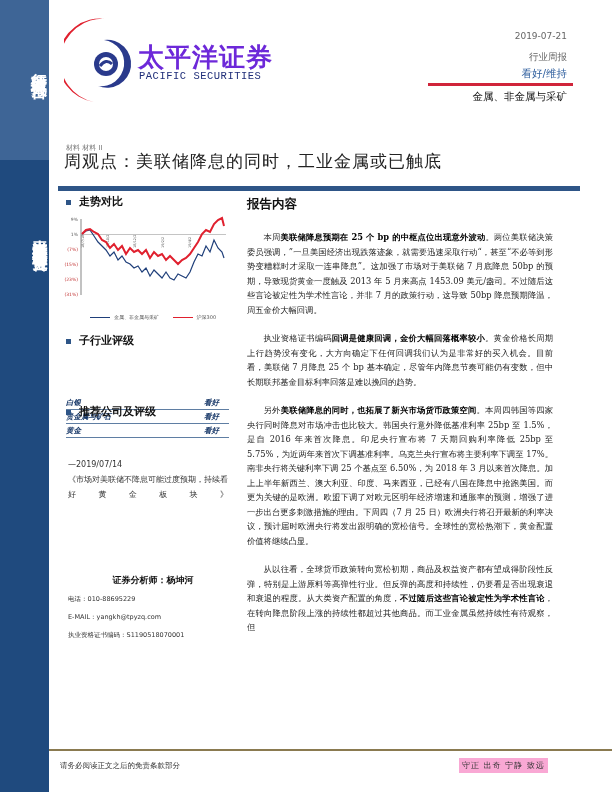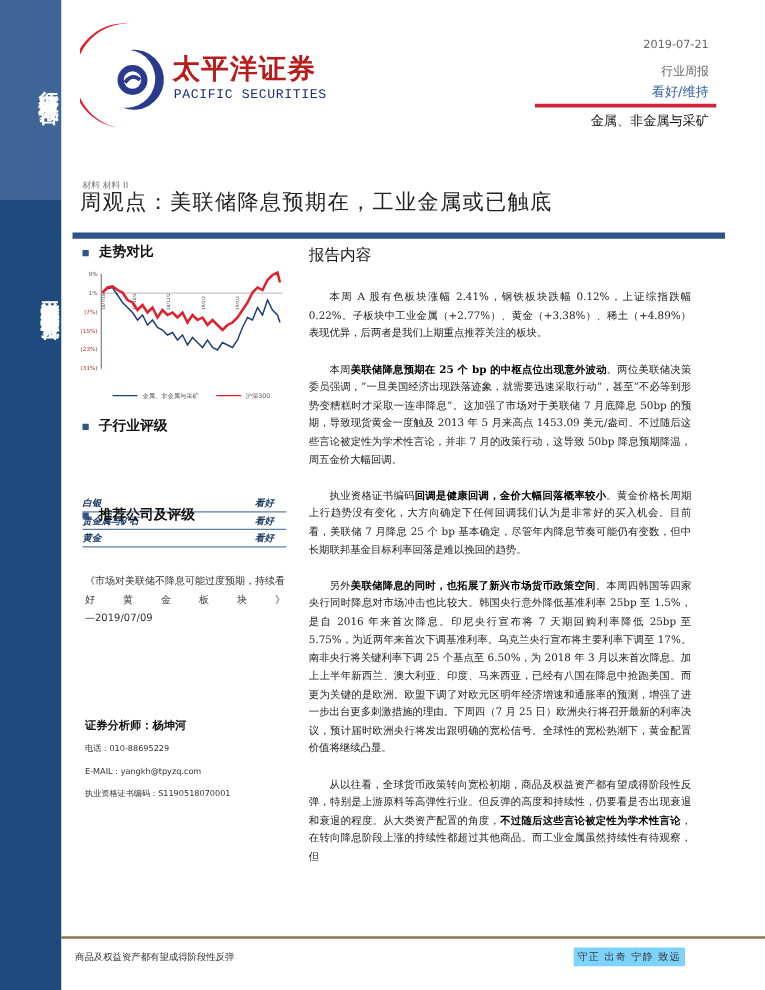--- a/index.html
+++ b/index.html
@@ -4,21 +4,21 @@
 <style>
   html, body { margin: 0; padding: 0; }
   body { width: 612px; height: 792px; position: relative; background: #ffffff; font-family: "DejaVu Serif", serif; color: #222; overflow: hidden; }
   .sidebar-top { position: absolute; left: 0; top: 0; width: 49px; height: 160px; background: #3e6596; }
   .sidebar-bottom { position: absolute; left: 0; top: 160px; width: 49px; height: 632px; background: #1f4a7e; }
   .vtext { position: absolute; left: 0; width: 49px; text-align: center; color: #fff; font-weight: bold; font-family: "DejaVu Serif", serif; writing-mode: vertical-rl; text-orientation: upright; letter-spacing: 2px; }
   .vtext.top { top: 60px; font-size: 16px; }
   .vtext.bottom { top: 228px; font-size: 15px; letter-spacing: 1px; }
 
   .logo { position: absolute; left: 64px; top: 14px; width: 200px; height: 90px; }
-  .logo-cn { position: absolute; left: 138px; top: 40px; font-family: Liberation Serif, serif; font-size: 22px; font-weight: bold; color: #b91c1c; letter-spacing: 1px; }
+  .logo-cn { position: absolute; left: 138px; top: 40px; font-family: Liberation Serif, serif; font-size: 26px; font-weight: bold; color: #6d28d9; letter-spacing: 1px; }
   .logo-en { position: absolute; left: 139px; top: 70px; font-family: Liberation Mono, monospace; font-size: 10.5px; color: #1e2d78; letter-spacing: 0.5px; }
 
   .hdr-right { position: absolute; right: 45px; text-align: center; font-family: "DejaVu Sans", sans-serif; }
   .hdr-date { top: 31px; font-size: 9px; color: #666; }
   .hdr-type { top: 51px; font-size: 9.5px; color: #666; }
   .hdr-rating { top: 67px; font-size: 10.5px; color: #2e5e9e; }
   .hdr-redline { position: absolute; left: 428px; top: 83px; width: 145px; height: 2.5px; background: #d0243a; }
   .hdr-sector { top: 90px; font-size: 10.5px; color: #111; }
 
   .crumb { position: absolute; left: 66px; top: 143px; font-size: 7px; color: #777; font-family: "DejaVu Sans", sans-serif; }
@@ -36,31 +36,31 @@
   .ratings { position: absolute; left: 66px; top: 348px; width: 163px; margin-top: 48px; }
   .ratings .row { display: flex; justify-content: space-between; height: 13px; line-height: 13px; border-bottom: 1.5px solid #5f7ea3; font-size: 7.5px; font-weight: bold; font-style: italic; color: #1a3a6a; font-family: "DejaVu Serif", serif; }
   .ratings .row span:last-child { margin-right: 10px; }
 
   .related { position: absolute; left: 68px; top: 457px; width: 160px; font-size: 8px; font-family: "DejaVu Serif", serif; color: #333; line-height: 15px; }
   .related .lbl { font-weight: bold; color: #111; }
   .related .item-title { text-align: justify; text-align-last: justify; }
   .related .date { font-family: "DejaVu Sans", sans-serif; }
 
   .analyst { position: absolute; left: 68px; top: 574px; width: 170px; font-family: "DejaVu Sans", sans-serif; font-size: 6.5px; color: #333; }
-  .analyst .name { font-family: "DejaVu Serif", serif; font-size: 9px; font-weight: bold; color: #111; margin-bottom: 8px; }
+  .analyst .name { font-family: "DejaVu Serif", serif; font-size: 9px; font-weight: bold; color: #111; margin-bottom: 8px; text-align: center; }
   .analyst div { margin-bottom: 9px; }
 
   .content { position: absolute; left: 247px; top: 196px; width: 306px; font-family: "DejaVu Serif", serif; }
-  .content h2 { margin: 0 0 17px 0; font-size: 12.5px; font-weight: normal; color: #111; }
+  .content h2 { margin: 0 0 17px 0; font-size: 12.5px; font-weight: bold; color: #111; }
   .content p { margin: 0 0 14px 0; font-size: 8.3px; line-height: 14.5px; text-indent: 2em; text-align: justify; color: #222; }
   .content b { color: #000; }
 
   .foot-line { position: absolute; left: 49px; top: 749px; width: 563px; height: 2px; background: #8a7a50; }
   .foot-left { position: absolute; left: 60px; top: 761px; font-size: 7.5px; color: #333; font-family: "DejaVu Serif", serif; }
-  .foot-right { position: absolute; left: 459px; top: 758px; font-size: 8px; color: #333; background: #7dd3fc; padding: 2px 3px; font-family: "DejaVu Serif", serif; letter-spacing: 1px; }
+  .foot-right { position: absolute; left: 459px; top: 758px; font-size: 8px; color: #333; background: #f9a8d4; padding: 2px 3px; font-family: "DejaVu Serif", serif; letter-spacing: 1px; }
 </style>
 </head>
 <body>
 
 <div class="sidebar-top"></div>
 <div class="sidebar-bottom"></div>
 <div class="vtext top">行业研究报告</div>
 <div class="vtext bottom">太平洋证券股份有限公司证券研究报告</div>
 
 <svg class="logo" viewBox="0 0 200 90">
@@ -73,21 +73,21 @@
 <div class="logo-cn">太平洋证券</div>
 <div class="logo-en">PACIFIC SECURITIES</div>
 
 <div class="hdr-right hdr-date">2019-07-21</div>
 <div class="hdr-right hdr-type">行业周报</div>
 <div class="hdr-right hdr-rating">看好/维持</div>
 <div class="hdr-redline"></div>
 <div class="hdr-right hdr-sector">金属、非金属与采矿</div>
 
 <div class="crumb">材料 材料 II</div>
-<div class="page-title">周观点：美联储降息预期在，工业金属或已触底</div>
+<div class="page-title">周观点：美联储降息的同时，工业金属或已触底</div>
 <div class="title-bar"></div>
 
 <div class="sec-head" style="left:66px; top:194px;">
   <span class="sq"></span><span>走势对比</span>
 </div>
 
 <svg class="chart" viewBox="0 0 170 100">
   <g font-family="DejaVu Sans, sans-serif" font-size="4.5" text-anchor="end">
     <text x="14" y="9" fill="#555">9%</text>
     <text x="14" y="24" fill="#555">1%</text>
@@ -137,35 +137,34 @@
       <span>黄金</span>
       <span>看好</span>
     </div>
 </div>
 
 <div class="sec-head" style="left:66px; top:404px;">
   <span class="sq"></span><span>推荐公司及评级</span>
 </div>
 
 <div class="related">
+  <div class="date">—2019/07/14</div>
   <div class="item-title">《市场对美联储不降息可能过度预期，持续看好黄金板块》</div>
-  <div class="date">—2019/07/09</div>
 </div>
 
 <div class="analyst">
   <div class="name">证券分析师：杨坤河</div>
   <div>电话：010-88695229</div>
   <div>E-MAIL：yangkh@tpyzq.com</div>
   <div>执业资格证书编码：S1190518070001</div>
 </div>
 
 <div class="content">
   <h2>报告内容</h2>
-  <p><span>本周 A 股有色板块涨幅 2.41%，钢铁板块跌幅 0.12%，上证综指跌幅 0.22%。子板块中工业金属（+2.77%）、黄金（+3.38%）、稀土（+4.89%）表现优异，后两者是我们上期重点推荐关注的板块。</span></p>
   <p><span>本周</span><b>美联储降息预期在 25 个 bp 的中枢点位出现意外波动</b><span>。两位美联储决策委员强调，”一旦美国经济出现跌落迹象，就需要迅速采取行动“，甚至“不必等到形势变糟糕时才采取一连串降息”。这加强了市场对于美联储 7 月底降息 50bp 的预期，导致现货黄金一度触及 2013 年 5 月来高点 1453.09 美元/盎司。不过随后这些言论被定性为学术性言论，并非 7 月的政策行动，这导致 50bp 降息预期降温，周五金价大幅回调。</span></p>
   <p><span>执业资格证书编码</span><b>回调是健康回调，金价大幅回落概率较小</b><span>。黄金价格长周期上行趋势没有变化，大方向确定下任何回调我们认为是非常好的买入机会。目前看，美联储 7 月降息 25 个 bp 基本确定，尽管年内降息节奏可能仍有变数，但中长期联邦基金目标利率回落是难以挽回的趋势。</span></p>
   <p><span>另外</span><b>美联储降息的同时，也拓展了新兴市场货币政策空间</b><span>。本周四韩国等四家央行同时降息对市场冲击也比较大。韩国央行意外降低基准利率 25bp 至 1.5%，是自 2016 年来首次降息。印尼央行宣布将 7 天期回购利率降低 25bp 至 5.75%，为近两年来首次下调基准利率。乌克兰央行宣布将主要利率下调至 17%。南非央行将关键利率下调 25 个基点至 6.50%，为 2018 年 3 月以来首次降息。加上上半年新西兰、澳大利亚、印度、马来西亚，已经有八国在降息中抢跑美国。而更为关键的是欧洲。欧盟下调了对欧元区明年经济增速和通胀率的预测，增强了进一步出台更多刺激措施的理由。下周四（7 月 25 日）欧洲央行将召开最新的利率决议，预计届时欧洲央行将发出跟明确的宽松信号。全球性的宽松热潮下，黄金配置价值将继续凸显。</span></p>
   <p><span>从以往看，全球货币政策转向宽松初期，商品及权益资产都有望成得阶段性反弹，特别是上游原料等高弹性行业。但反弹的高度和持续性，仍要看是否出现衰退和衰退的程度。从大类资产配置的角度，</span><b>不过随后这些言论被定性为学术性言论</b><span>，在转向降息阶段上涨的持续性都超过其他商品。而工业金属虽然持续性有待观察，但</span></p>
 </div>
 
 <div class="foot-line"></div>
-<div class="foot-left">商品及权益资产都有望成得阶段性反弹</div>
+<div class="foot-left">请务必阅读正文之后的免责条款部分</div>
 <div class="foot-right">守正 出奇 宁静 致远</div>
 
 </body></html>

